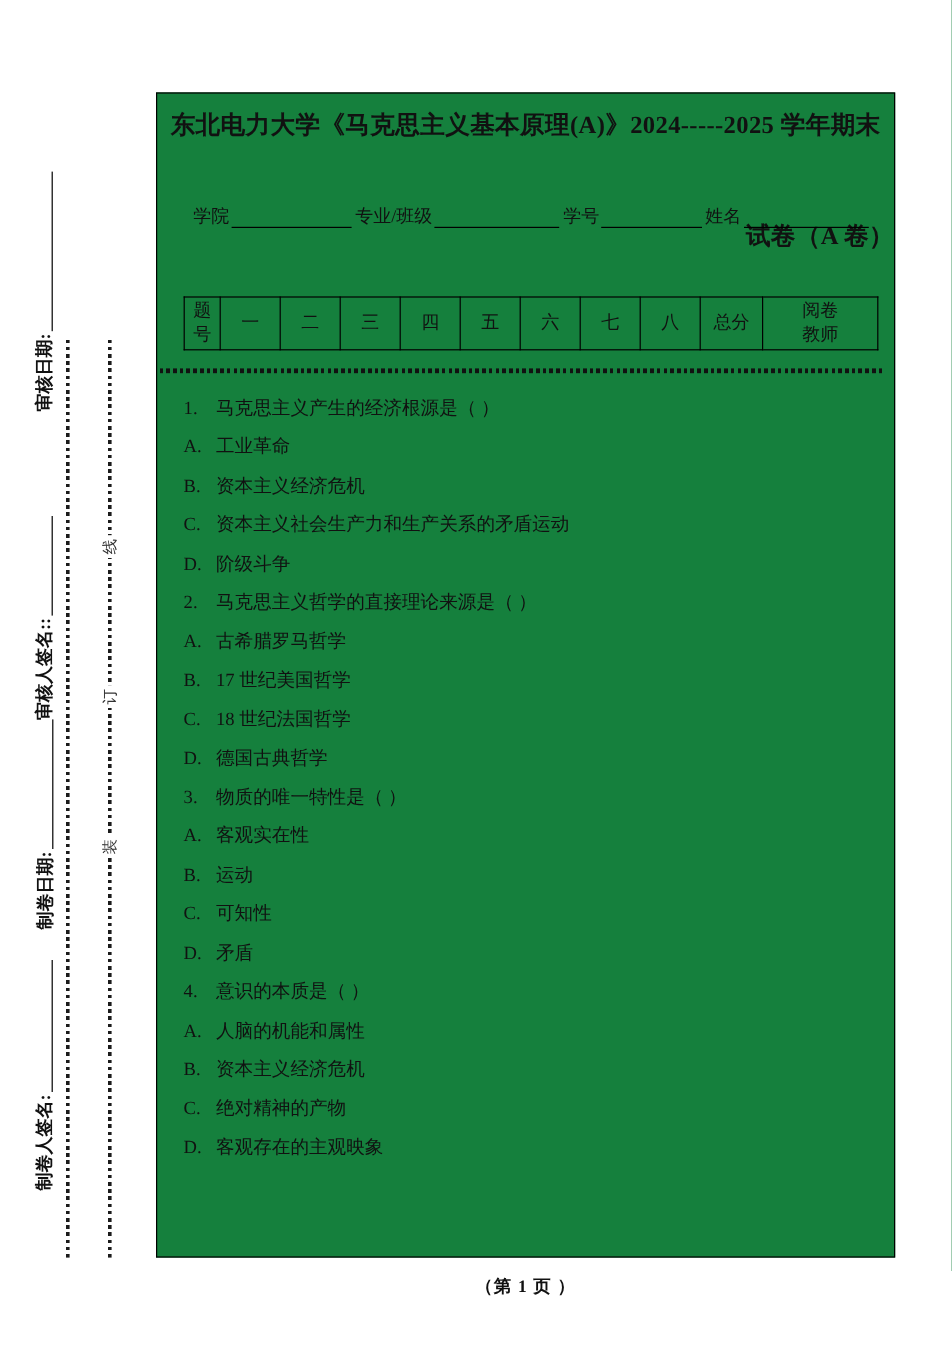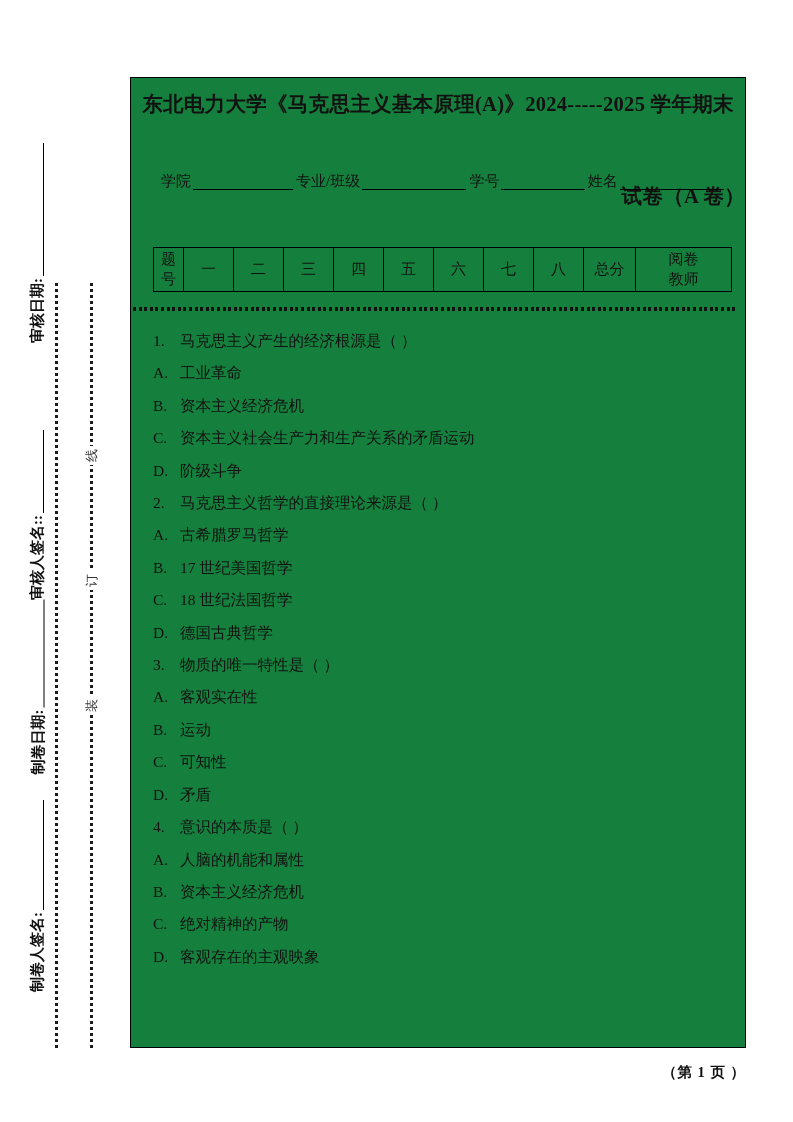--- a/index.html
+++ b/index.html
@@ -71,21 +71,21 @@
 
   .questions {
     position:absolute; top:247px; left:22px; width:594px;
     font-size:15.5px; line-height:32.4px; font-weight:500;
   }
   .q-line { display:flex; }
   .q-num { flex:0 0 27px; }
   .q-text { flex:1; }
 
   .page-footer {
-    position:absolute; left:130px; top:1063px; width:616px; text-align:right;
+    position:absolute; left:130px; top:1063px; width:616px; text-align:center;
     font-size:14.5px; font-weight:700; letter-spacing:1px;
   }
 </style>
 </head>
 <body>
 
 <aside class="binding-margin">
 
   <div class="s-item" style="left:-64px; top:232px; width:200px;">
     <span class="s-label">审核日期:</span>

